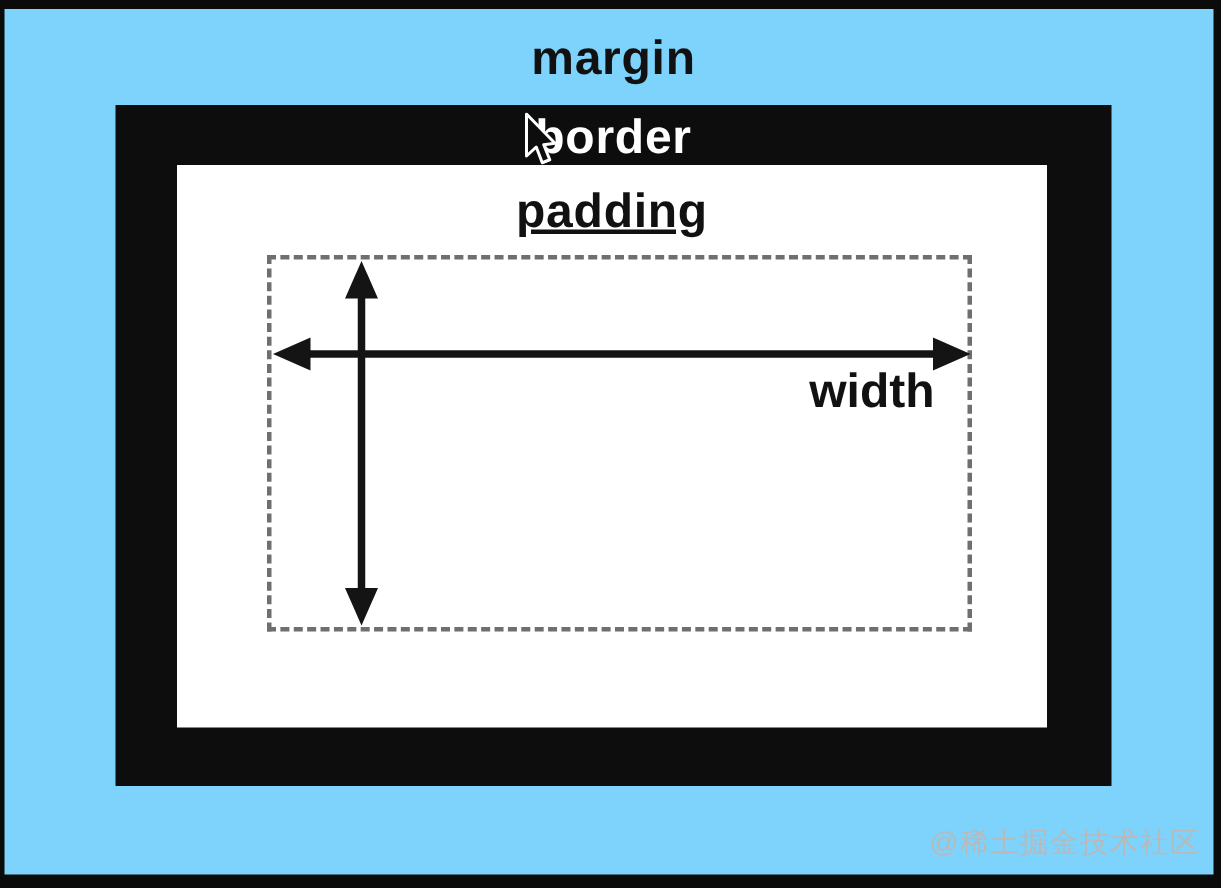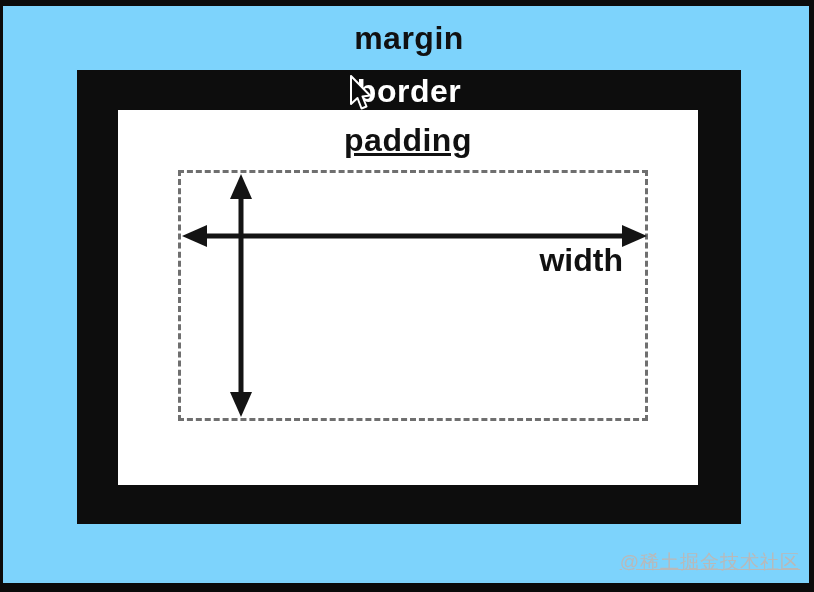--- a/index.html
+++ b/index.html
@@ -96,21 +96,20 @@
     pointer-events: none;
   }
   
   #watermark {
     position: absolute;
     right: 14px; top: 549px;
     font-size: 19px;
     color: #b9b9b9;
     letter-spacing: 1px;
     white-space: nowrap;
-    text-decoration: underline;
   }
 </style>
 </head>
 <body>
 
 <div id="canvas">
 
   <div id="margin-label" class="lbl">margin</div>
 
   <div id="border-box">

